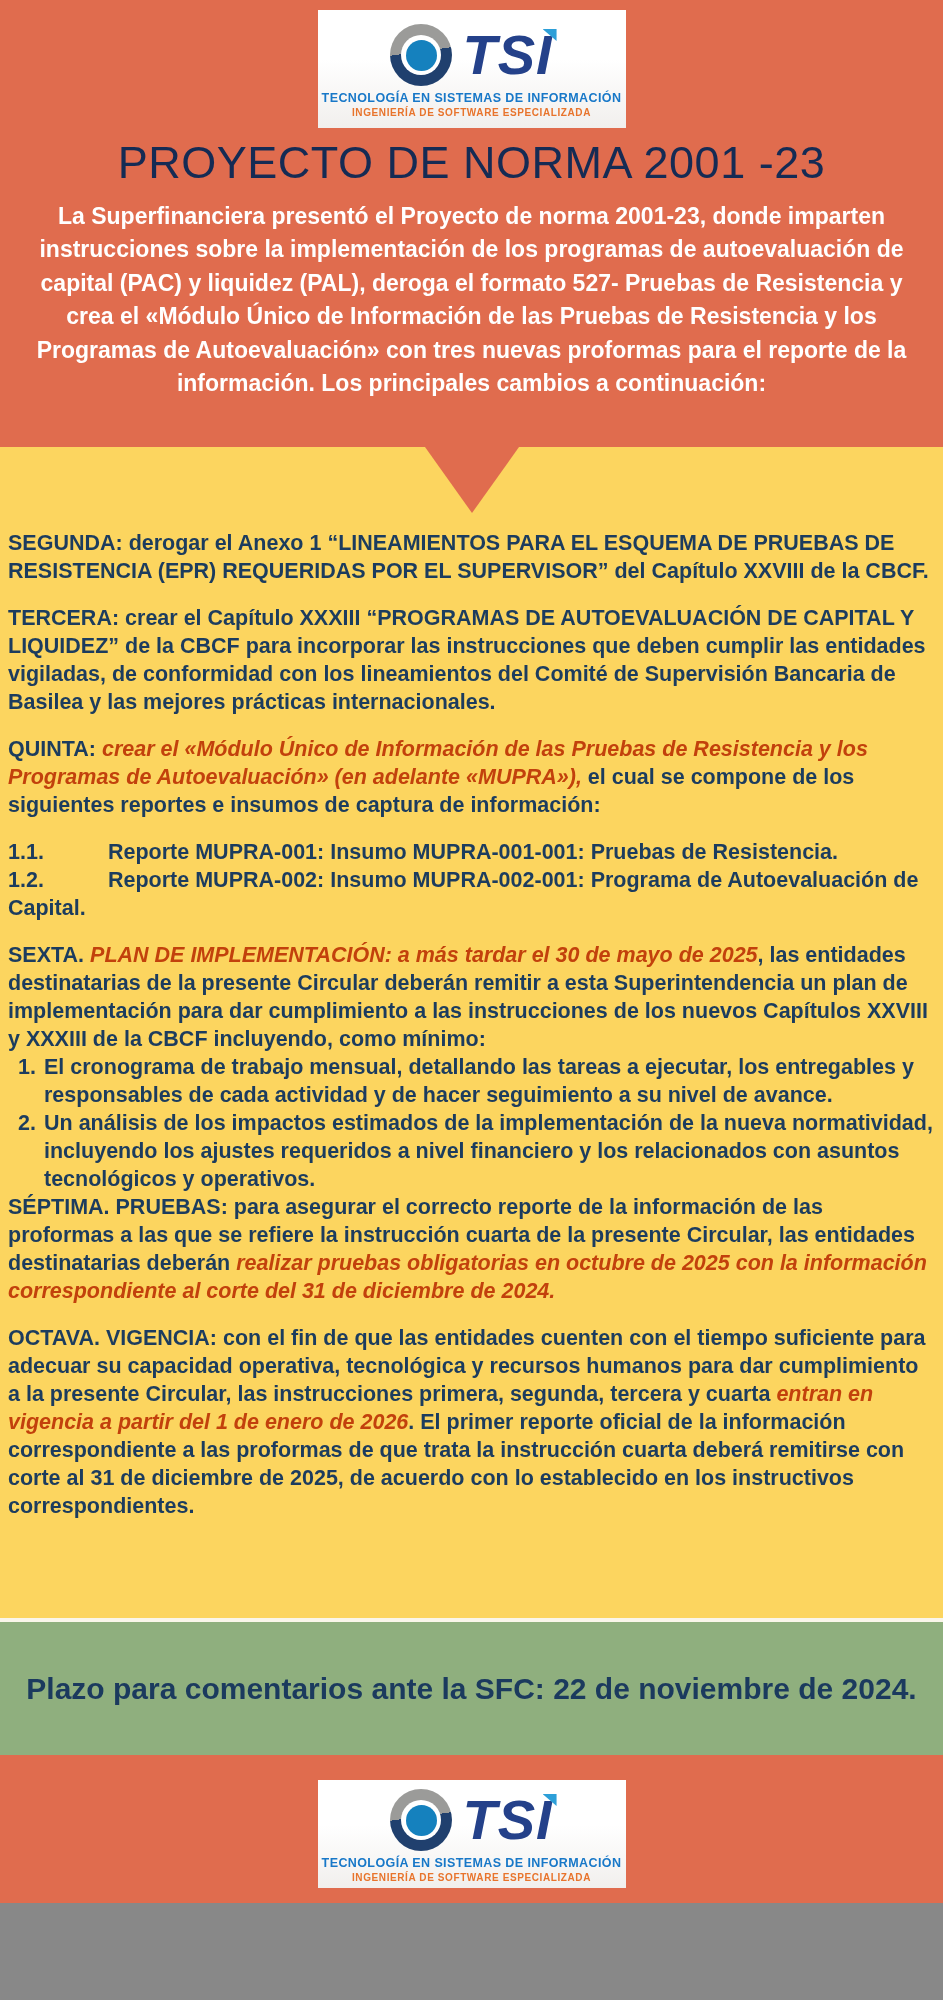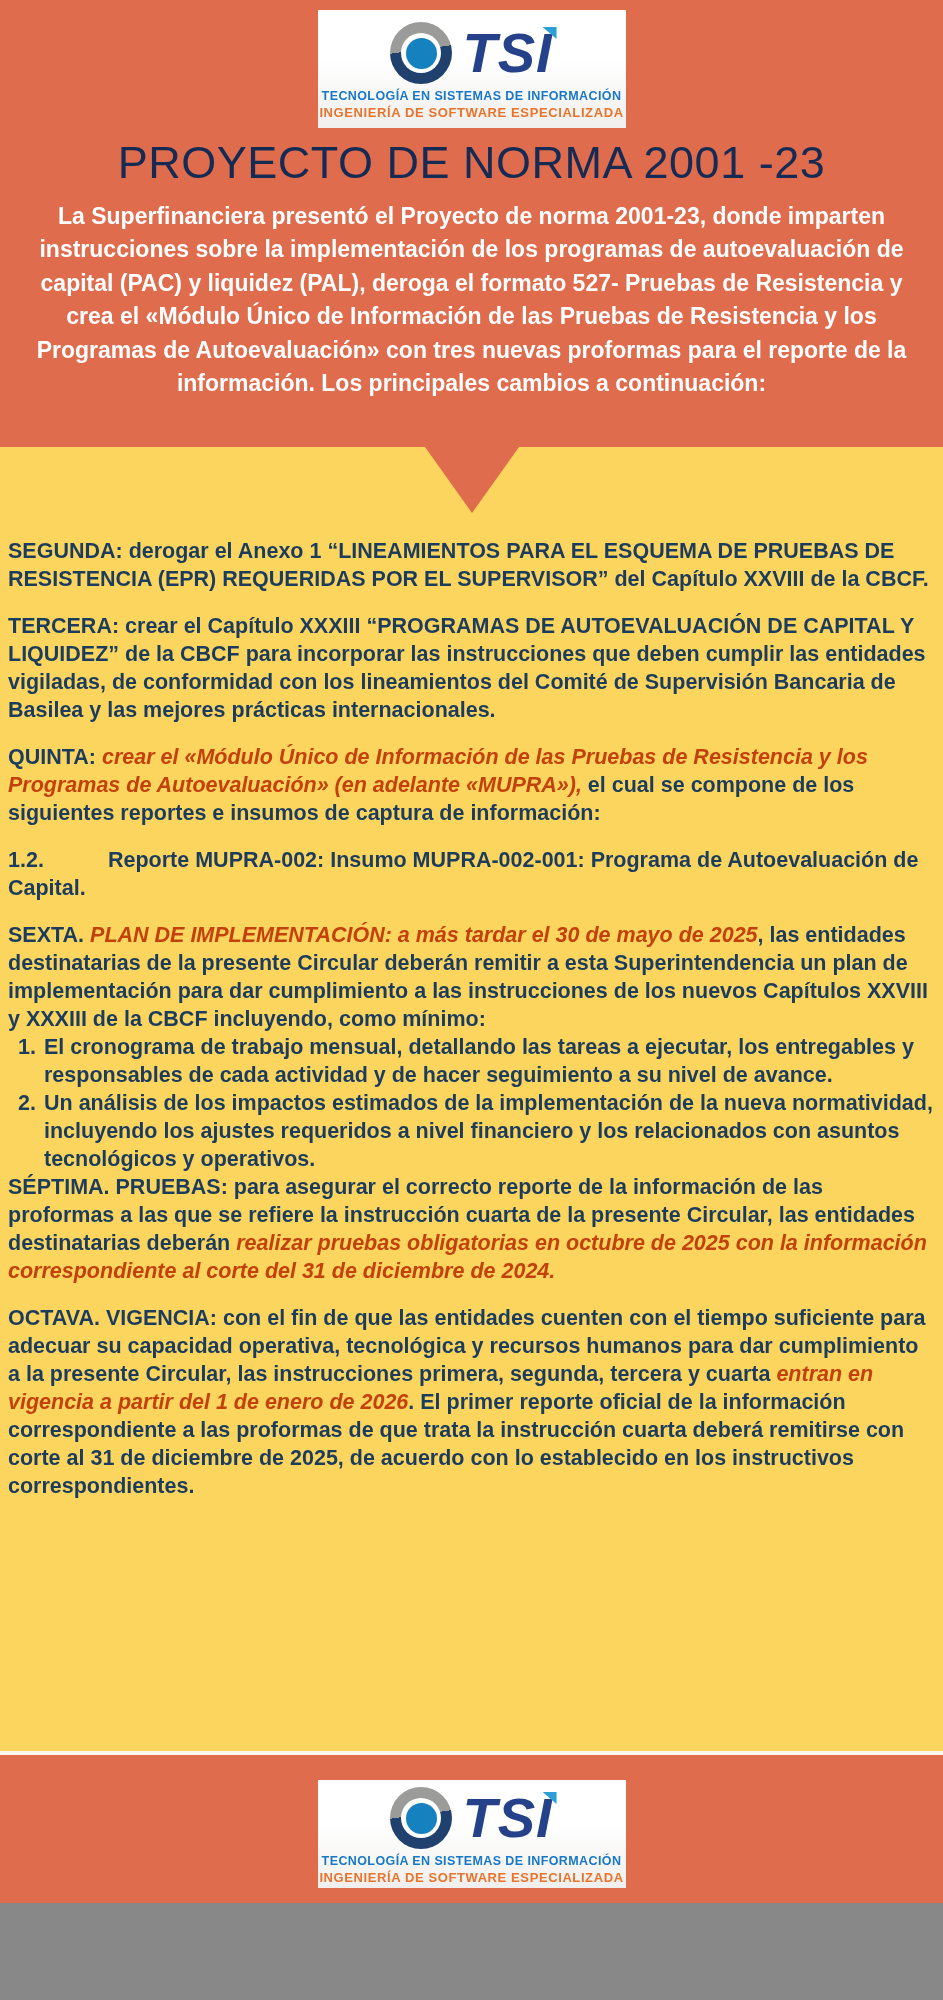--- a/index.html
+++ b/index.html
@@ -38,42 +38,42 @@
   .ring-dot { width:31px; height:31px; border-radius:50%; background:#1581BE; }
   .brand {
     font-size:56px; font-weight:bold; font-style:italic;
     color:#24418A; letter-spacing:1px; line-height:1; position:relative;
   }
   .brand-accent {
     position:absolute; right:-4px; top:2px; width:14px; height:12px;
     background:#2D9FD8; clip-path:polygon(100% 0, 0 0, 100% 100%);
   }
   .tagline1 { font-size:12.5px; font-weight:bold; color:#1878C8; letter-spacing:0.4px; margin-top:5px; }
-  .tagline2 { font-size:13px; font-weight:bold; color:#E8742C; letter-spacing:0.6px; margin-top:2px; }
+  .tagline2 { font-size:10px; font-weight:bold; color:#E8742C; letter-spacing:0.6px; margin-top:2px; }
 
   .page-title {
     margin:9px 0 0; color:#152B54; font-size:45px; font-weight:400;
     letter-spacing:0.5px; line-height:1.15;
   }
   .intro {
     margin:11px auto 0; max-width:905px; padding:0 10px;
     color:#ffffff; font-size:23px; font-weight:bold; line-height:33.5px;
   }
 
   
   .yellow-section { flex:1; position:relative; padding:0 8px; overflow:hidden; }
   .pointer {
     position:absolute; top:0; left:50%; transform:translateX(-50%);
     width:0; height:0;
     border-left:47px solid transparent; border-right:47px solid transparent;
     border-top:66px solid #E06C4E;
   }
   .clauses { padding-top:76px; font-size:21.5px; font-weight:bold; line-height:28px; color:#1C3C5E; }
   .clause { margin:19px 0 0; }
-  .clause:first-child { margin-top:14px; }
+  .clause:first-child { margin-top:6px; }
   .clause.tight { margin-top:0; }
   .seg-navy { color:#1C3C5E; }
   .seg-purple { color:#7D31C8; }
   .seg-purple-italic { color:#c2410c; font-style:italic; }
   .mupra-item { margin:0; }
   .mupra-num { display:inline-block; width:100px; }
   ol.ol { margin:0; padding-left:34px; }
   ol.ol li { padding-left:2px; }
 
   
@@ -116,34 +116,38 @@
     <p class="intro">La Superfinanciera presentó el Proyecto de norma 2001-23, donde imparten instrucciones sobre la implementación de los programas de autoevaluación de capital (PAC) y liquidez (PAL), deroga el formato 527- Pruebas de Resistencia y crea el «Módulo Único de Información de las Pruebas de Resistencia y los Programas de Autoevaluación» con tres nuevas proformas para el reporte de la información. Los principales cambios a continuación:</p>
   </div>
 
   <div class="yellow-section">
     <div class="pointer"></div>
     <div class="clauses">
         <p class="clause"><span class="seg-navy">SEGUNDA: derogar el Anexo 1 “LINEAMIENTOS PARA EL ESQUEMA DE PRUEBAS DE RESISTENCIA (EPR) REQUERIDAS POR EL SUPERVISOR” del Capítulo XXVIII de la CBCF.</span></p>
         <p class="clause"><span class="seg-navy">TERCERA: crear el Capítulo XXXIII “PROGRAMAS DE AUTOEVALUACIÓN DE CAPITAL Y LIQUIDEZ” de la CBCF para incorporar las instrucciones que deben cumplir las entidades vigiladas, de conformidad con los lineamientos del Comité de Supervisión Bancaria de Basilea y las mejores prácticas internacionales.</span></p>
         <p class="clause"><span class="seg-navy">QUINTA: </span><span class="seg-purple-italic">crear el «Módulo Único de Información de las Pruebas de Resistencia y los Programas de Autoevaluación» (en adelante «MUPRA»),</span><span class="seg-navy"> el cual se compone de los siguientes reportes e insumos de captura de información:</span></p>
         <div class="clause">
+          <p class="mupra-item"><span class="mupra-num">1.1.</span><span>Reporte MUPRA-001: Insumo MUPRA-001-001: Pruebas de Resistencia.</span></p>
           <p class="mupra-item"><span class="mupra-num">1.2.</span><span>Reporte MUPRA-002: Insumo MUPRA-002-001: Programa de Autoevaluación de Capital.</span></p>
         </div>
         <p class="clause"><span class="seg-navy">SEXTA. </span><span class="seg-purple-italic">PLAN DE IMPLEMENTACIÓN: a más tardar el 30 de mayo de 2025</span><span class="seg-navy">, las entidades destinatarias de la presente Circular deberán remitir a esta Superintendencia un plan de implementación para dar cumplimiento a las instrucciones de los nuevos Capítulos XXVIII y XXXIII de la CBCF incluyendo, como mínimo:</span></p>
         <ol class="clause ol tight">
           <li>El cronograma de trabajo mensual, detallando las tareas a ejecutar, los entregables y responsables de cada actividad y de hacer seguimiento a su nivel de avance.</li>
           <li>Un análisis de los impactos estimados de la implementación de la nueva normatividad, incluyendo los ajustes requeridos a nivel financiero y los relacionados con asuntos tecnológicos y operativos.</li>
         </ol>
         <p class="clause tight"><span class="seg-navy">SÉPTIMA. PRUEBAS: para asegurar el correcto reporte de la información de las proformas a las que se refiere la instrucción cuarta de la presente Circular, las entidades destinatarias deberán </span><span class="seg-purple-italic">realizar pruebas obligatorias en octubre de 2025 con la información correspondiente al corte del 31 de diciembre de 2024.</span></p>
         <p class="clause"><span class="seg-navy">OCTAVA. VIGENCIA: con el fin de que las entidades cuenten con el tiempo suficiente para adecuar su capacidad operativa, tecnológica y recursos humanos para dar cumplimiento a la presente Circular, las instrucciones primera, segunda, tercera y cuarta </span><span class="seg-purple-italic">entran en vigencia a partir del 1 de enero de 2026</span><span class="seg-navy">. El primer reporte oficial de la información correspondiente a las proformas de que trata la instrucción cuarta deberá remitirse con corte al 31 de diciembre de 2025, de acuerdo con lo establecido en los instructivos correspondientes.</span></p>
       </div>
   </div>
 
   <div class="divider"></div>
 
+  <div class="green-section">
+    <p class="banner-text">Plazo para comentarios ante la SFC: 22 de noviembre de 2024.</p>
+  </div>
 
   <div class="footer-section">
     <div class="logo-box">
       <div class="logo-row">
         <div class="ring">
           <div class="ring-hole">
             <div class="ring-dot"></div>
           </div>
         </div>
         <div class="brand">

